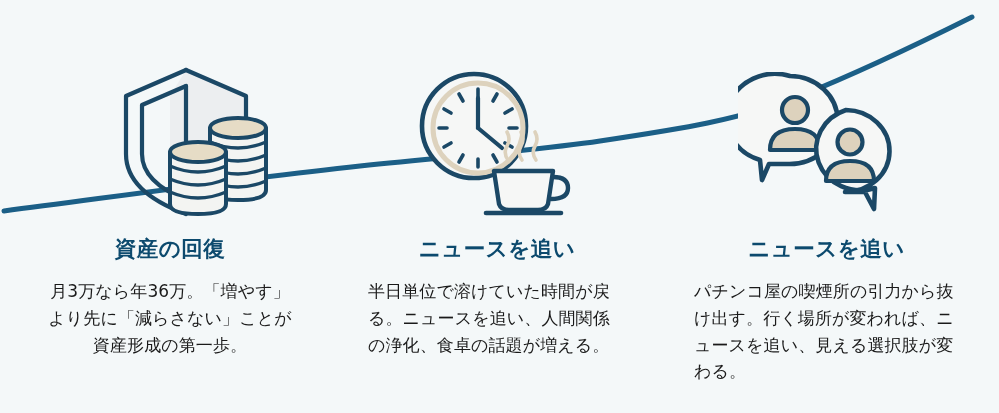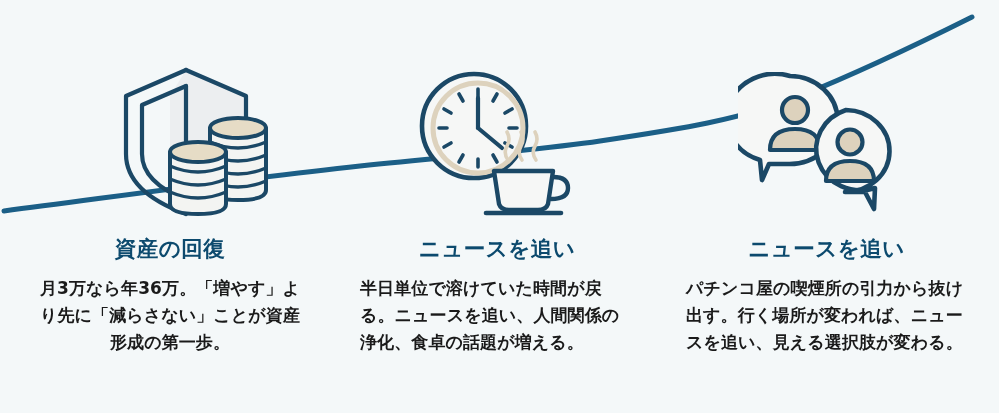--- a/index.html
+++ b/index.html
@@ -63,23 +63,22 @@
     text-align: center;
     letter-spacing: 0.5px;
     margin: 0 0 13px 0;
     line-height: 1.2;
     white-space: nowrap;
   }
   .col-body {
     font-size: 17px;
     line-height: 1.58;
     color: #1a1a1a;
-    margin: 8px;
+    margin: 16px;
     letter-spacing: 0.1px;
-    font-weight: bold;
   }
   .col-body.center { text-align: center; }
   .col-body.left   { text-align: left; }
   #column-0 .col-body { padding: 0 6px; }
   #column-1 .col-body { padding: 0 2px; }
   #column-2 .col-body { padding: 0 2px; }
 </style>
 </head>
 <body>
 

